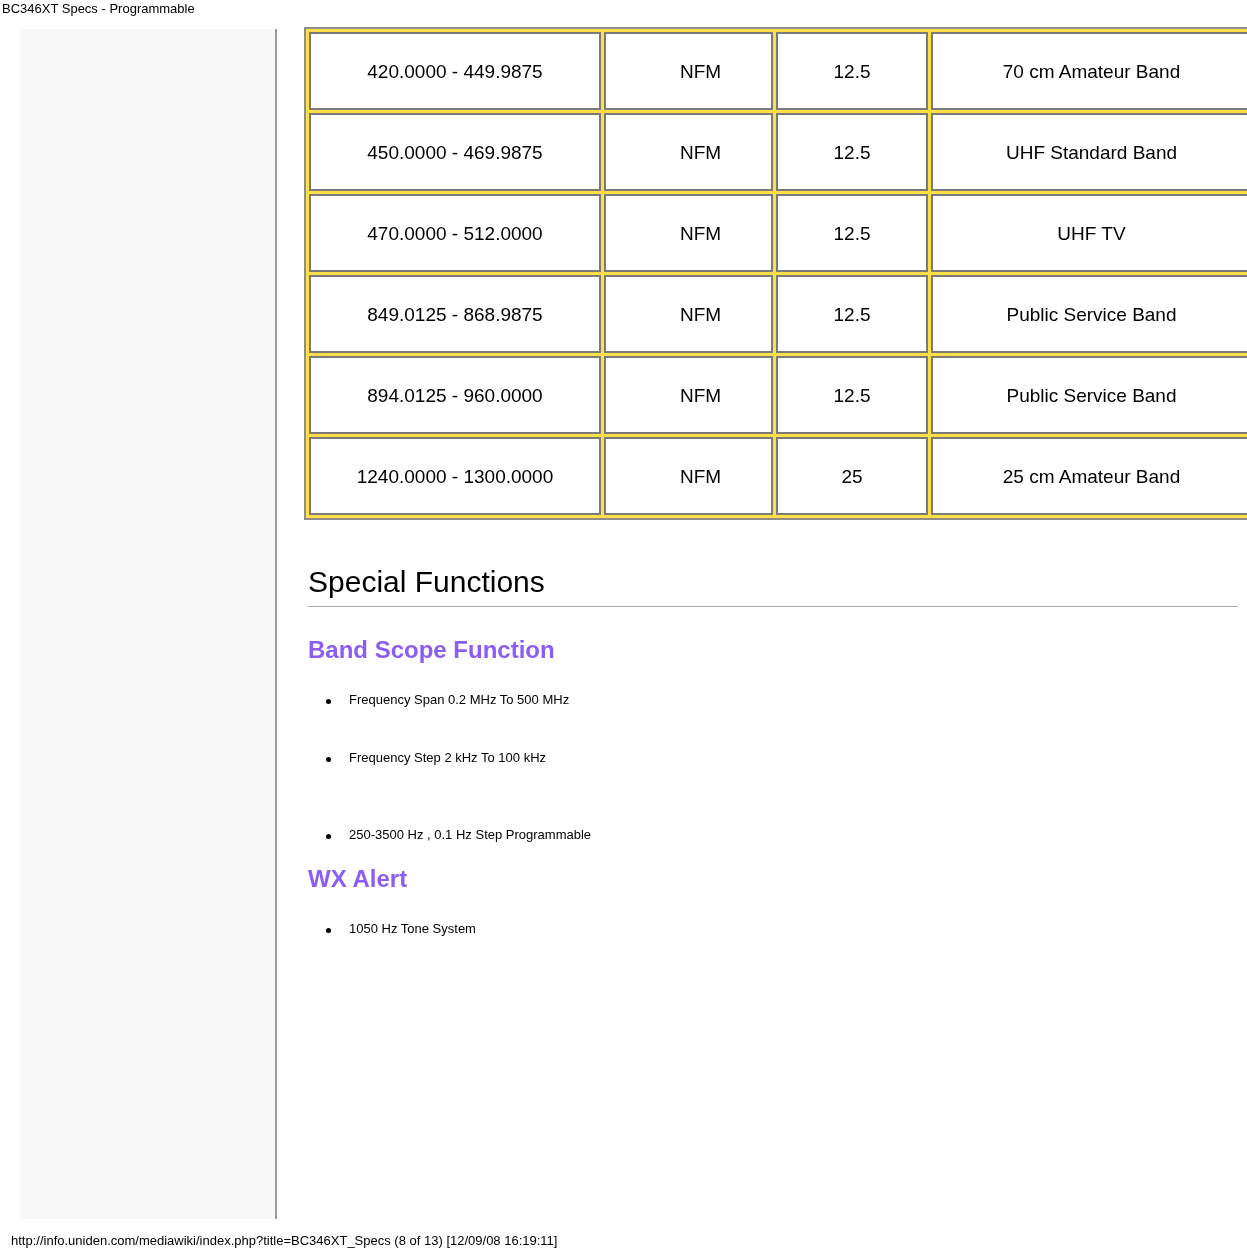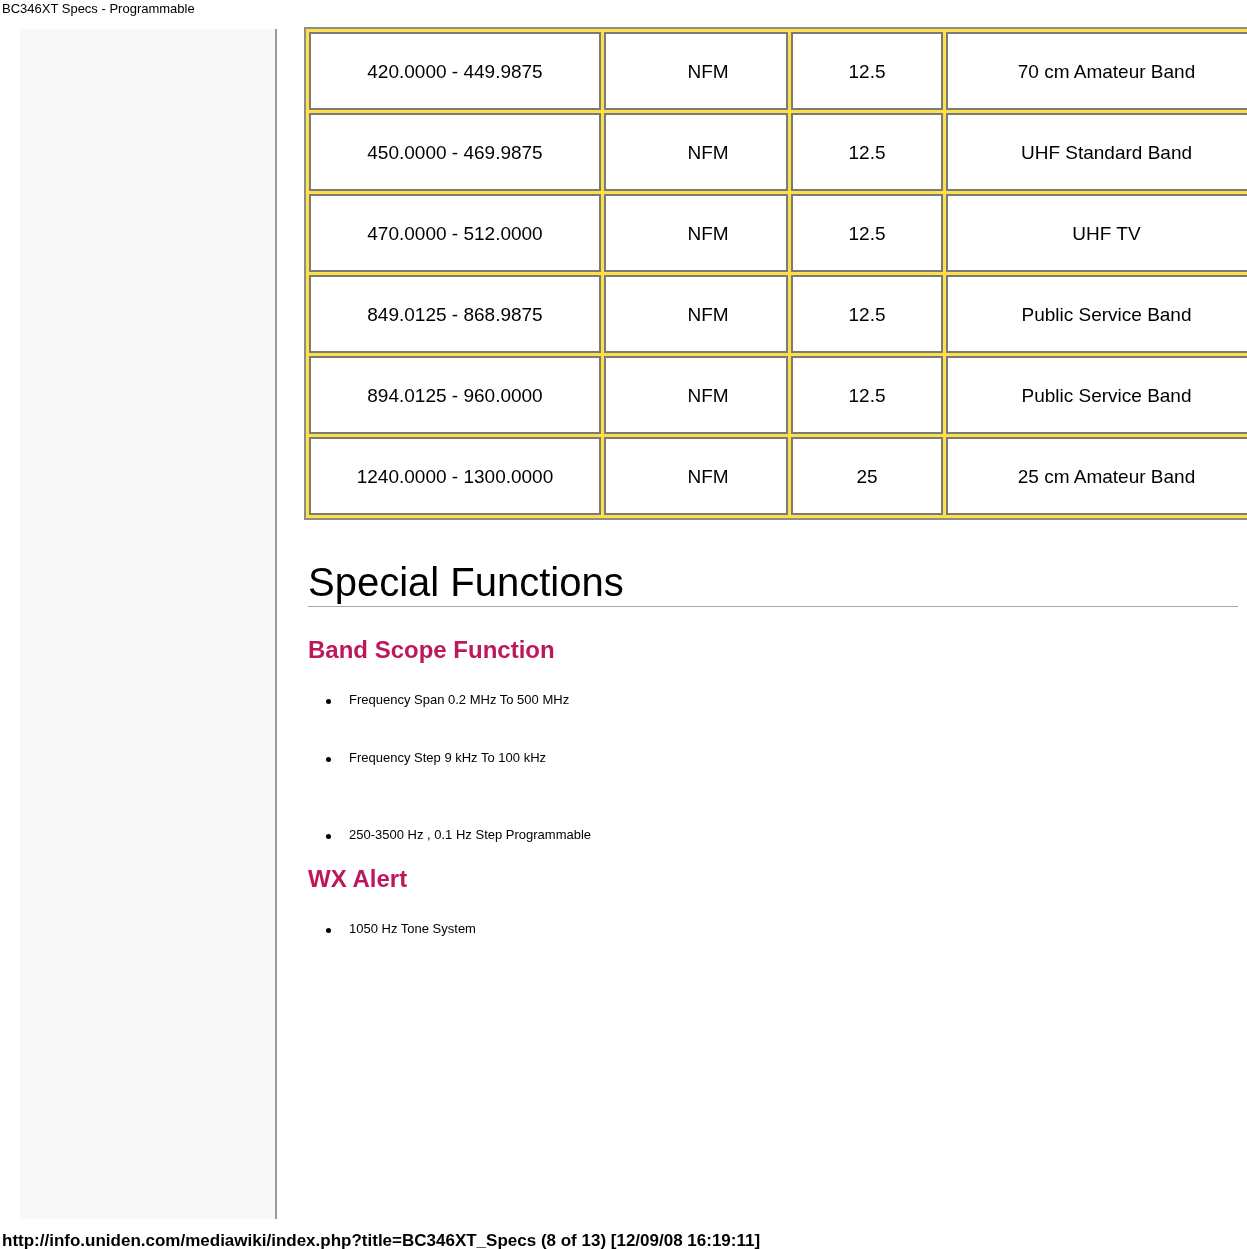--- a/index.html
+++ b/index.html
@@ -63,42 +63,42 @@
     background: #ffffff;
     text-align: center;
     vertical-align: middle;
     font-size: 19px;
     line-height: 23px;
     height: 78px;
     padding: 2px 6px;
     box-sizing: border-box;
   }
   table.spec td.c-range { width: 292px; }
-  table.spec td.c-mode  { width: 184px; padding-left: 30px; }
+  table.spec td.c-mode  { width: 169px; padding-left: 30px; }
   table.spec td.c-step  { width: 152px; }
   table.spec td.c-desc  { width: 321px; }
 
   
   h1.section-title {
-    font-size: 40px;
+    font-size: 30px;
     font-weight: normal;
     line-height: 36px;
     margin: 44px 0 0 4px;
     padding: 0 0 6px 0;
     border-bottom: 1px solid #aaaaaa;
     width: 930px;
     color: #000;
   }
   h2.sub-title {
     font-size: 24px;
     font-weight: bold;
     line-height: 28px;
     margin: 0 0 0 4px;
     padding: 0;
-    color: #be185d;
+    color: #8b5cf6;
   }
   .gap-lg { height: 29px; }
   .gap-md { height: 24px; }
   .gap-sm { height: 18px; }
 
   
   ul.speclist {
     list-style: none;
     margin: 0;
     padding: 0;
@@ -118,27 +118,26 @@
     top: 11px;
     width: 5px;
     height: 5px;
     background: #000;
     border-radius: 50%;
   }
 
   
   .print-footer {
     position: absolute;
-    left: 2px;
+    left: 11px;
     top: 1233px;
-    font-size: 17px;
+    font-size: 13px;
     line-height: 16px;
     color: #000;
     white-space: nowrap;
-    font-weight: bold;
   }
 </style>
 </head>
 <body>
 
 <div class="print-header">BC346XT Specs - Programmable</div>
 
 <div class="sidebar"></div>
 
 <div class="content">
@@ -192,21 +191,21 @@
 
   <div class="gap-md"></div>
 
   <ul class="speclist">
     <li>
       <span class="bullet"></span>
       <span>Frequency Span 0.2 MHz To 500 MHz</span>
     </li>
     <li>
       <span class="bullet"></span>
-      <span>Frequency Step 9 kHz To 100 kHz</span>
+      <span>Frequency Step 2 kHz To 100 kHz</span>
     </li>
   </ul>
 
   <div class="gap-lg"></div>
 
 
   <div class="gap-md"></div>
 
   <ul class="speclist">
     <li>

